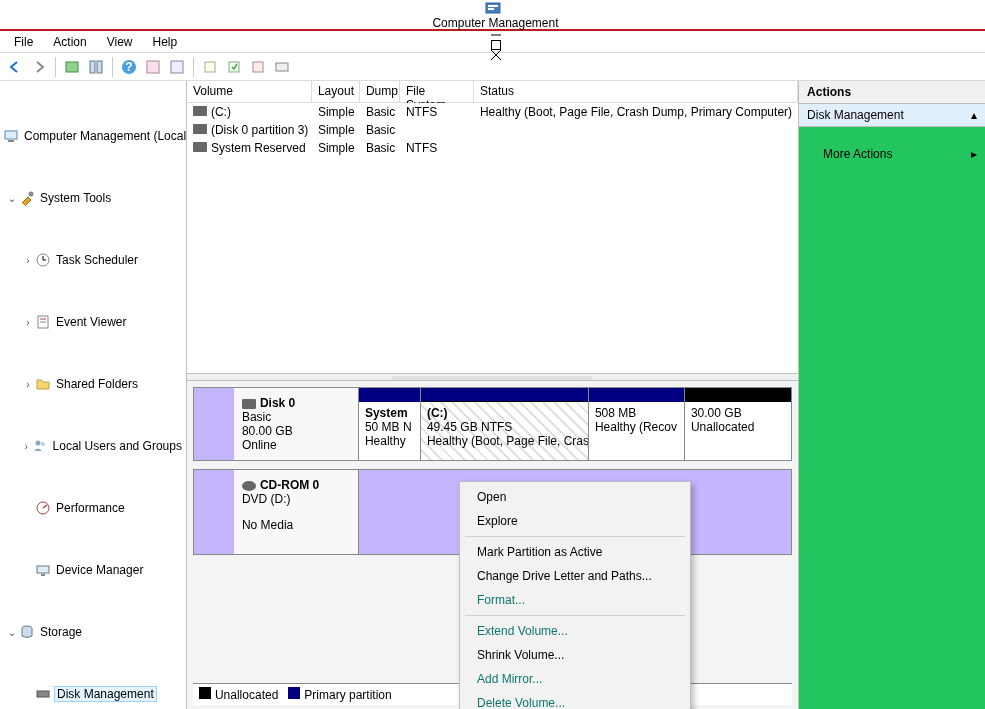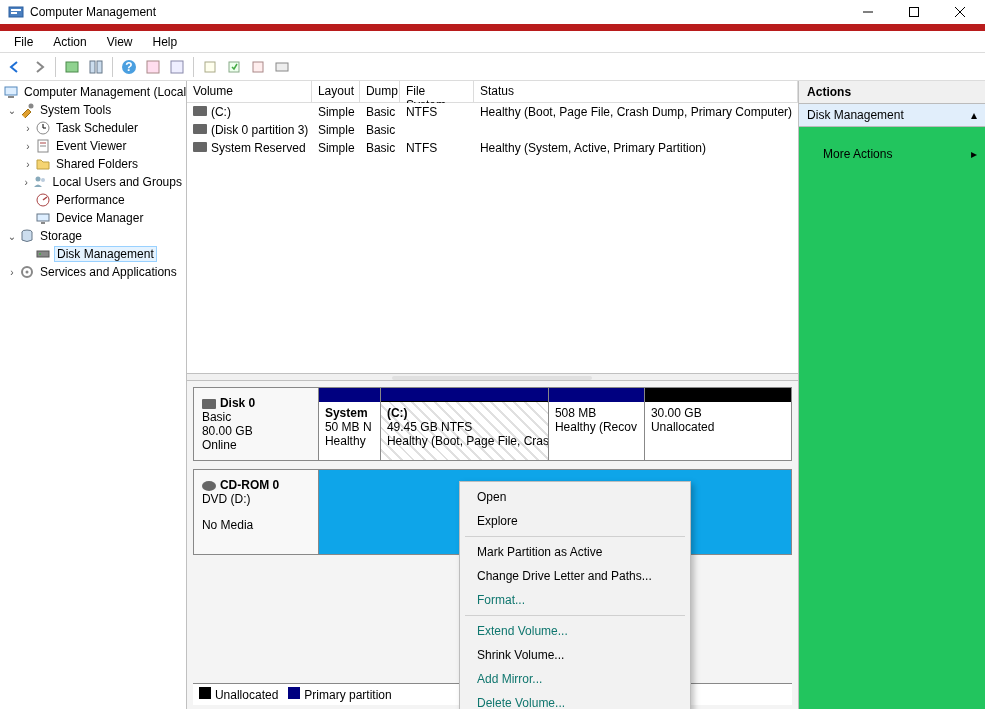--- a/index.html
+++ b/index.html
@@ -1,51 +1,51 @@
 <!DOCTYPE html>
 <html><head>
 <meta charset="utf-8">
 <style>
 * { box-sizing: border-box; margin: 0; padding: 0; font-family: "Segoe UI", Tahoma, sans-serif; font-size: 12px; }
 html, body { width: 985px; height: 709px; background: #fff; overflow: hidden; }
 
-.titlebar { height: 31px; display: flex; align-items: center; padding: 0 2px 0 8px; border-bottom: 7px solid #b91c1c; }
+.titlebar { height: 31px; display: flex; align-items: center; padding: 0 2px 0 8px; border-bottom: 2px solid #b91c1c; flex-direction: column; }
 .titlebar .app-icon { width: 16px; height: 16px; margin-right: 6px; }
 .titlebar .title { flex: 1; }
 .titlebar .win-btn { width: 46px; height: 30px; display: flex; align-items: center; justify-content: center; }
 .titlebar .win-btn svg { width: 10px; height: 10px; }
 
 .menubar { height: 22px; display: flex; align-items: center; padding: 0 6px; gap: 4px; border-bottom: 1px solid #dcdcdc; }
 .menubar .menu-item { padding: 2px 8px; }
 
 .toolbar { height: 28px; display: flex; align-items: center; padding: 0 4px; gap: 2px; border-bottom: 1px solid #dcdcdc; }
 .toolbar .tb-btn { width: 22px; height: 22px; display: flex; align-items: center; justify-content: center; border: 1px solid transparent; }
 .toolbar .sep { width: 1px; height: 20px; background: #ccc; margin: 0 3px; }
 
 .workspace { display: flex; height: calc(100% - 81px); }
 .tree-pane { width: 190px; border-right: 1px solid #c0c0c0; overflow: hidden; padding-top: 2px; }
-.tree-row { display: flex; align-items: center; height: 18px; padding-right: 2px; white-space: nowrap; }
+.tree-row { display: flex; align-items: center; height: 18px; padding-right: 2px; white-space: nowrap; margin-top: 44px; }
 .tree-row .exp { width: 12px; text-align: center; color: #555; font-size: 10px; cursor: pointer; }
 .tree-row .ico { width: 16px; height: 16px; margin: 0 3px 0 1px; display: flex; align-items: center; justify-content: center; }
 .tree-row.selected .lbl { background: #e5f3ff; border: 1px solid #99d1ff; padding: 0 2px; }
 .tree-row .lbl { padding: 0 2px; }
 
 .center-pane { flex: 1; display: flex; flex-direction: column; border-right: 1px solid #c0c0c0; }
 .col-headers { display: flex; height: 22px; border-bottom: 1px solid #dcdcdc; background: #fff; }
 .col-headers .ch { border-right: 1px solid #dcdcdc; padding: 3px 6px; }
 .vol-list { flex: 0 0 auto; height: 270px; overflow: auto; background: #fff; }
 .vol-row { display: flex; height: 18px; align-items: center; }
 .vol-row .cell { padding: 0 6px; overflow: hidden; white-space: nowrap; }
 .vol-row .vico { width: 14px; height: 10px; background: #666; margin-right: 4px; display: inline-block; border-radius: 1px; }
 
 .splitter-h { height: 8px; background: #f0f0f0; border-top: 1px solid #c0c0c0; border-bottom: 1px solid #c0c0c0; position: relative; }
 .splitter-h::after { content:""; position:absolute; left:50%; top:2px; width:200px; height:4px; background:#e0e0e0; transform:translateX(-50%); border-radius:2px;}
 
 .disk-panel { flex: 1; background: #f4f4f4; overflow: hidden; position: relative; padding: 6px 6px 0 6px; }
-.disk-row { display: flex; margin-bottom: 8px; border: 1px solid #888; background: #0ea5e9; }
+.disk-row { display: flex; margin-bottom: 8px; border: 1px solid #888; background: #c4b5fd; padding-left: 40px; }
 .disk-info { width: 125px; padding: 8px; border-right: 1px solid #888; background: #f8f8f8; }
 .disk-info .dname { font-weight: bold; }
 .disk-info .dico { display:inline-block; width:14px; height:10px; background:#666; margin-right:4px; border-radius:1px; vertical-align:middle;}
 .parts { display: flex; flex: 1; }
 .part { border-right: 1px solid #888; background: #fff; overflow: hidden; display:flex; flex-direction:column; }
 .part:last-child { border-right: none; }
 .part-header { height: 14px; }
 .ph-navy { background: #000080; }
 .ph-black { background: #000; }
 .part-body { padding: 4px 6px; flex:1; font-size: 11.5px; white-space: nowrap; overflow: hidden; }
@@ -304,21 +304,20 @@
         <div class="cell" style="width:125px"><span class="vico"></span><span>(Disk 0 partition 3)</span></div>
         <div class="cell" style="width:48px">Simple</div>
         <div class="cell" style="width:40px">Basic</div>
         <div class="cell" style="width:74px"></div>
       </div>
       <div class="vol-row">
         <div class="cell" style="width:125px"><span class="vico"></span><span>System Reserved</span></div>
         <div class="cell" style="width:48px">Simple</div>
         <div class="cell" style="width:40px">Basic</div>
         <div class="cell" style="width:74px">NTFS</div>
-        <div class="cell" style="flex:1">Healthy (System, Active, Primary Partition)</div>
       </div>
     </div>
 
     <div class="splitter-h"></div>
 
     <div class="disk-panel">
       <div class="disk-row">
         <div class="disk-info">
           <div><span class="dico"></span><span class="dname">Disk 0</span></div>
           <div>Basic</div>

